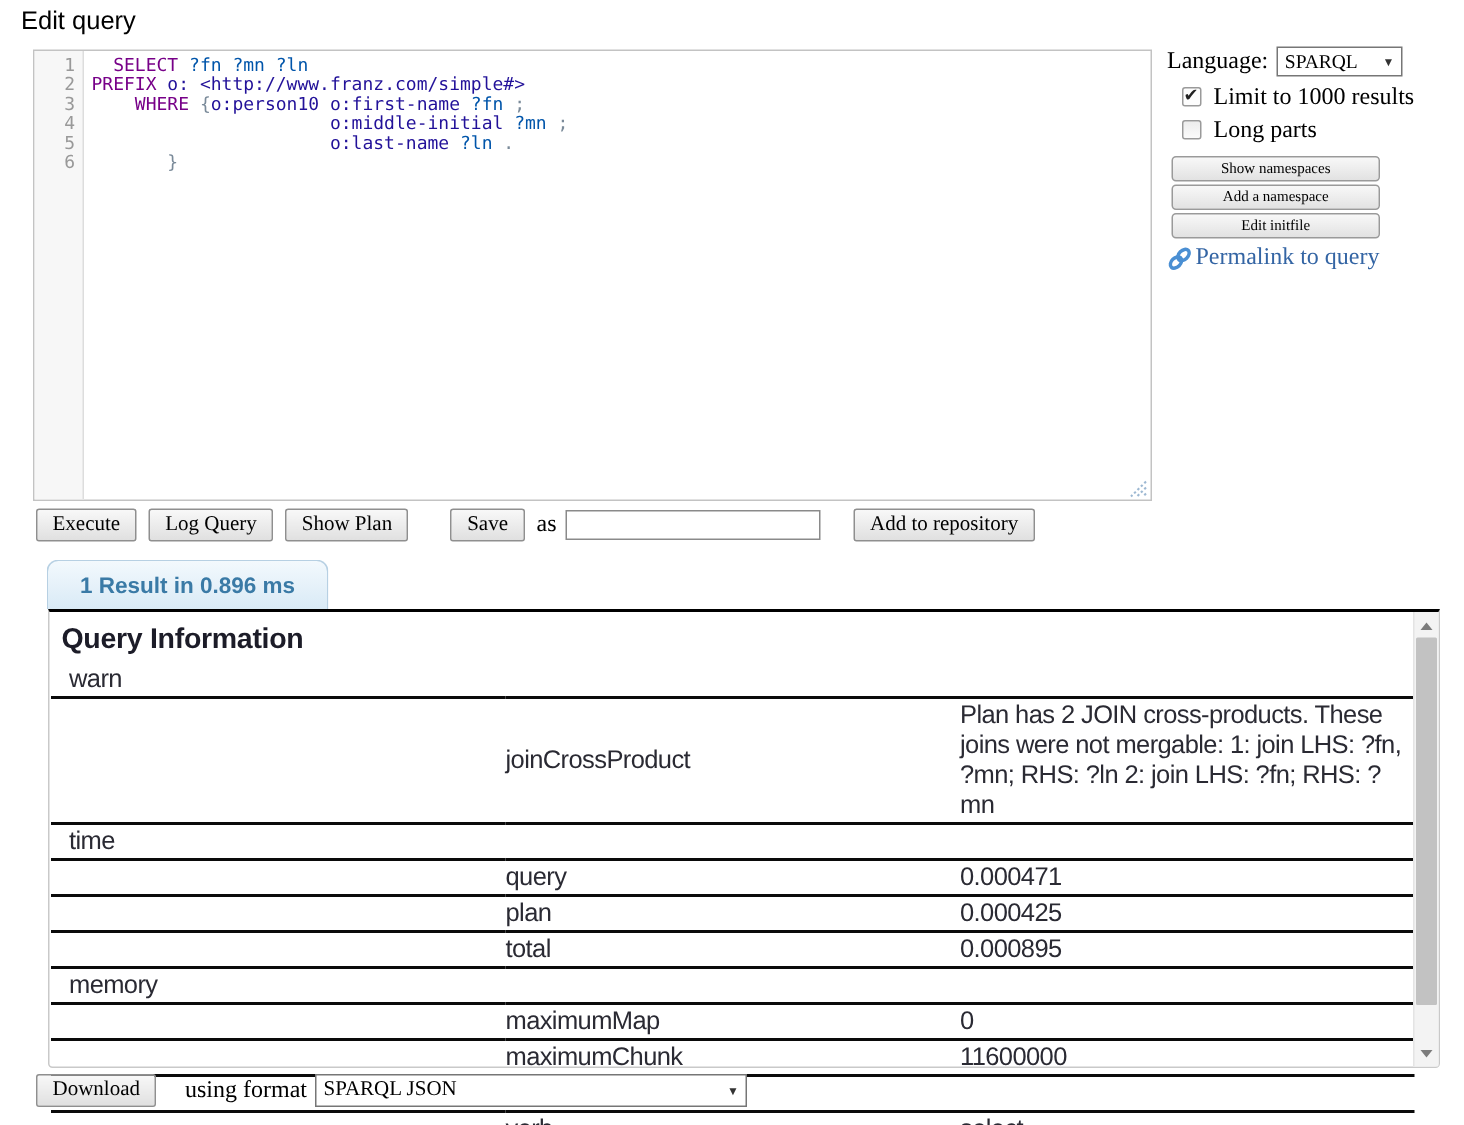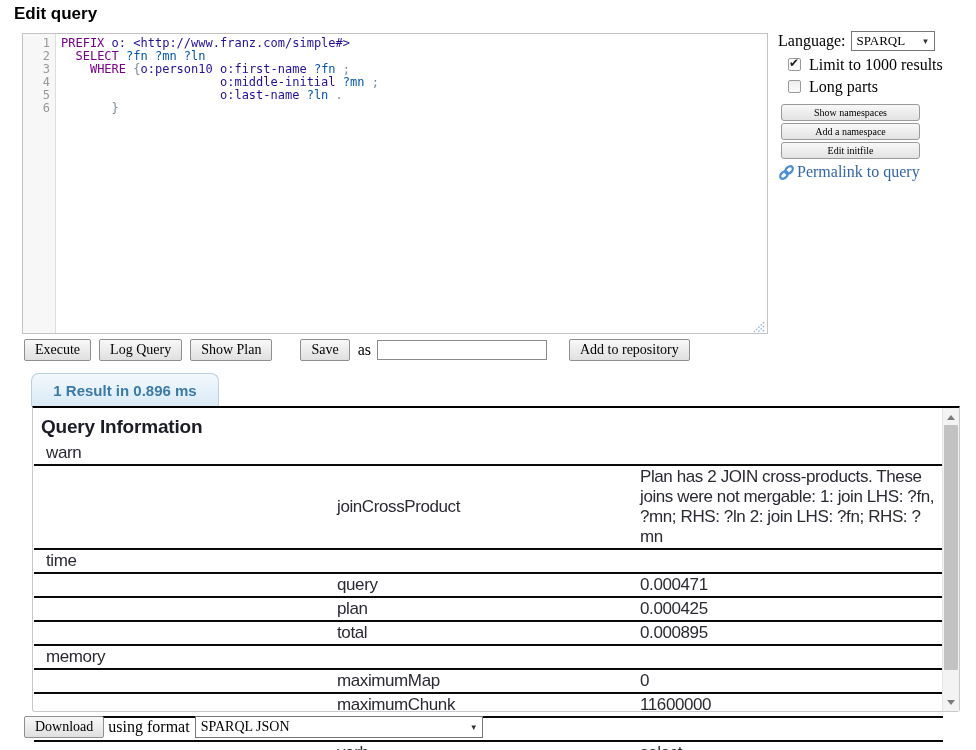--- a/index.html
+++ b/index.html
@@ -4,21 +4,21 @@
 <style>
   * { box-sizing: border-box; margin: 0; padding: 0; }
   html,body { background:#fff; }
   #root {
     position: relative; width: 976px; height: 750px; background:#fff;
     font-family: "Liberation Serif", serif; overflow: hidden;
   }
   
   #page-title {
     position:absolute; left:14px; top:4px;
-    font-family:"Liberation Sans", sans-serif; font-weight:bold; font-size:17px; color:#000;
+    font-family:"Liberation Sans", sans-serif; font-weight:normal; font-size:17px; color:#000;
   }
   
   #editor {
     position:absolute; left:22px; top:33px; width:746px; height:301px;
     border:1px solid #c3c3c3; background:#fff; display:flex; overflow:hidden;
   }
   #gutter {
     width:33px; background:#f7f7f7; border-right:1px solid #ddd;
     padding:3px 5px 0 0; text-align:right; flex:0 0 auto;
   }
@@ -115,42 +115,42 @@
     background:#f3f3f3; border-left:1px solid #e4e4e4;
   }
   .sb-arrow { position:absolute; left:0; width:16px; height:16px; display:flex; align-items:center; justify-content:center; }
   .sb-arrow.up { top:1px; }
   .sb-arrow.down { bottom:1px; }
   .tri-up { width:0; height:0; border-left:4px solid transparent; border-right:4px solid transparent; border-bottom:5px solid #7b7b7b; }
   .tri-down { width:0; height:0; border-left:4px solid transparent; border-right:4px solid transparent; border-top:5px solid #7b7b7b; }
   #sb-thumb { position:absolute; left:1px; top:17px; width:14px; height:245px; background:#c2c2c2; border-radius:1px; }
   
   #download-row { position:absolute; left:24px; top:716px; display:flex; align-items:center; }
-  #using-format { margin-left:4px; font-size:16px; }
+  #using-format { margin-left:19px; font-size:16px; }
   #format-select { width:288px; height:22px; margin-left:5px; justify-content:space-between; font-size:14px; }
 </style>
 </head>
 <body>
 
 <div id="root">
 
   <div id="page-title">Edit query</div>
 
   <div id="editor">
     <div id="gutter">
         <div class="ln-num">1</div>
         <div class="ln-num">2</div>
         <div class="ln-num">3</div>
         <div class="ln-num">4</div>
         <div class="ln-num">5</div>
         <div class="ln-num">6</div>
       </div>
     <div id="code">
+        <div class="code-line">  <span class="tok-kw">SELECT </span><span class="tok-var">?fn </span><span class="tok-var">?mn </span><span class="tok-var">?ln</span></div>
         <div class="code-line"><span class="tok-kw">PREFIX </span><span class="tok-name">o: </span><span class="tok-uri">&lt;http://www.franz.com/simple#&gt;</span></div>
-        <div class="code-line">  <span class="tok-kw">SELECT </span><span class="tok-var">?fn </span><span class="tok-var">?mn </span><span class="tok-var">?ln</span></div>
         <div class="code-line">    <span class="tok-kw">WHERE </span><span class="tok-pun">{</span><span class="tok-name">o:person10 </span><span class="tok-name">o:first-name </span><span class="tok-var">?fn </span><span class="tok-pun">;</span></div>
         <div class="code-line">                      <span class="tok-name">o:middle-initial </span><span class="tok-var">?mn </span><span class="tok-pun">;</span></div>
         <div class="code-line">                      <span class="tok-name">o:last-name </span><span class="tok-var">?ln </span><span class="tok-pun">.</span></div>
         <div class="code-line">       <span class="tok-pun">}</span></div>
       </div>
     <div id="resize-handle">
       <svg width="12" height="12">
         <path d="M11 1 L1 11 M11 5 L5 11 M11 9 L9 11" stroke="#9db8d2" stroke-width="1.4" stroke-dasharray="1.6,1.6" fill="none"></path>
       </svg>
     </div>

